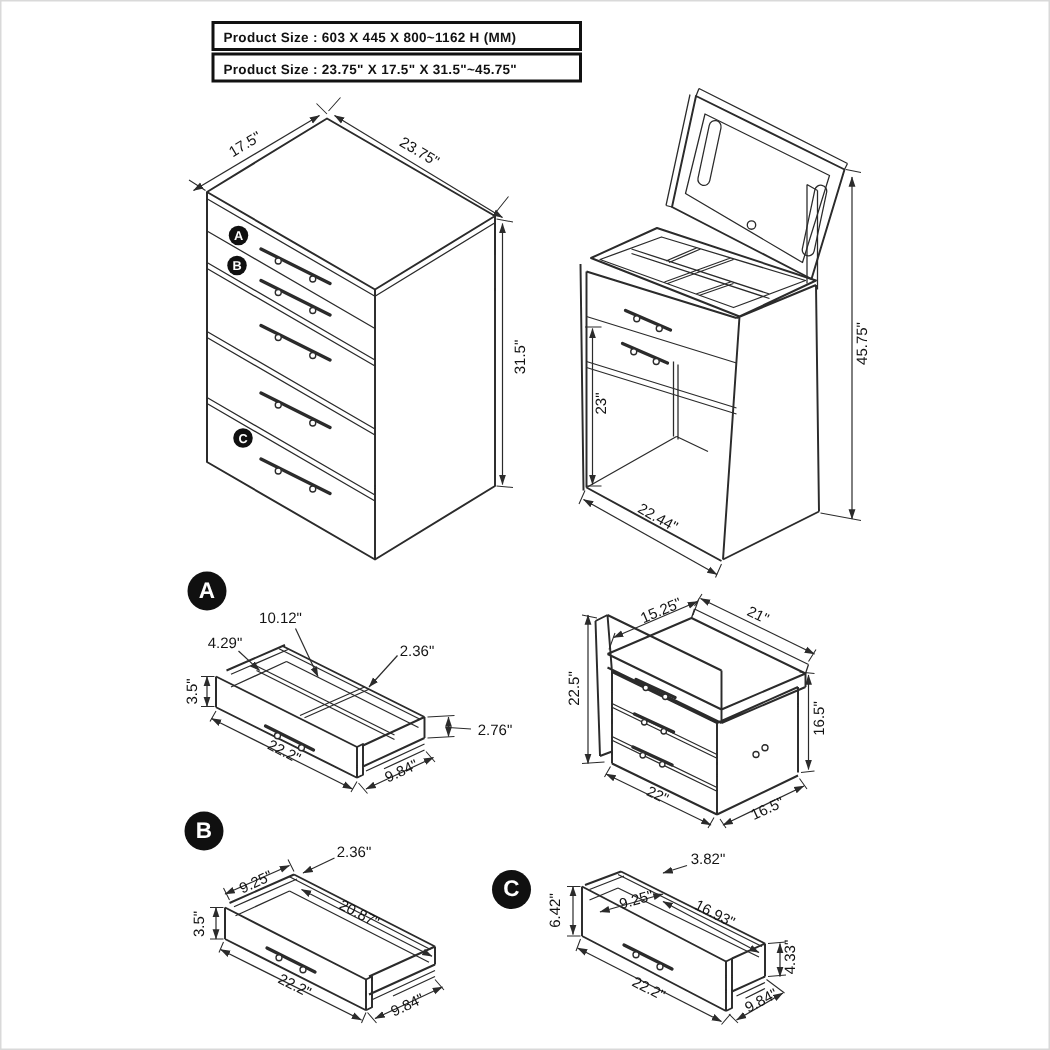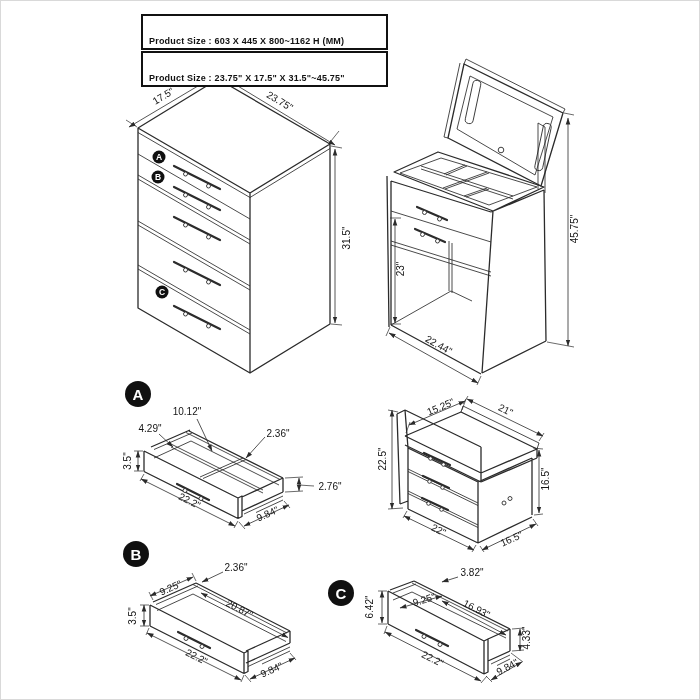--- a/index.html
+++ b/index.html
@@ -1,18 +1,18 @@
 <!DOCTYPE html>
 <html><head>
 <meta charset="utf-8">
 <style>
   html,body{margin:0;padding:0;background:#fff;}
   .page{position:relative;width:700px;height:700px;background:#fff;border:1px solid #d9d9d9;box-sizing:border-box;overflow:hidden;font-family:"Liberation Sans",sans-serif;}
   .size-box{position:absolute;left:140px;top:13px;width:247px;z-index:2;}
-  .size-row{border:2px solid #111;background:#fff;padding:20px 0 2px 6px;font:bold 9px "Liberation Sans",sans-serif;color:#111;letter-spacing:.2px;white-space:nowrap;}
+  .size-row{border:2px solid #111;background:#fff;padding:4px 0 2px 6px;font:bold 9px "Liberation Sans",sans-serif;color:#111;letter-spacing:.2px;white-space:nowrap;}
   .size-row + .size-row{margin-top:1px;}
   svg.art{position:absolute;left:0;top:0;width:700px;height:700px;}
   .ln{stroke:#2b2b2b;stroke-width:1.3;fill:none;stroke-linejoin:round;}
   .tn{stroke:#2b2b2b;stroke-width:.85;fill:none;stroke-linejoin:round;}
   .ext{stroke:#2b2b2b;stroke-width:.7;fill:none;}
   .dim{stroke:#2b2b2b;stroke-width:.8;fill:none;marker-start:url(#arr);marker-end:url(#arr);}
   .ldr{stroke:#2b2b2b;stroke-width:.8;fill:none;marker-end:url(#arr);}
   .hb{stroke:#2b2b2b;stroke-width:2.2;fill:none;stroke-linecap:round;}
   .post{fill:#fff;stroke:#2b2b2b;stroke-width:.9;}
   .hole{fill:#fff;stroke:#2b2b2b;stroke-width:.9;}

